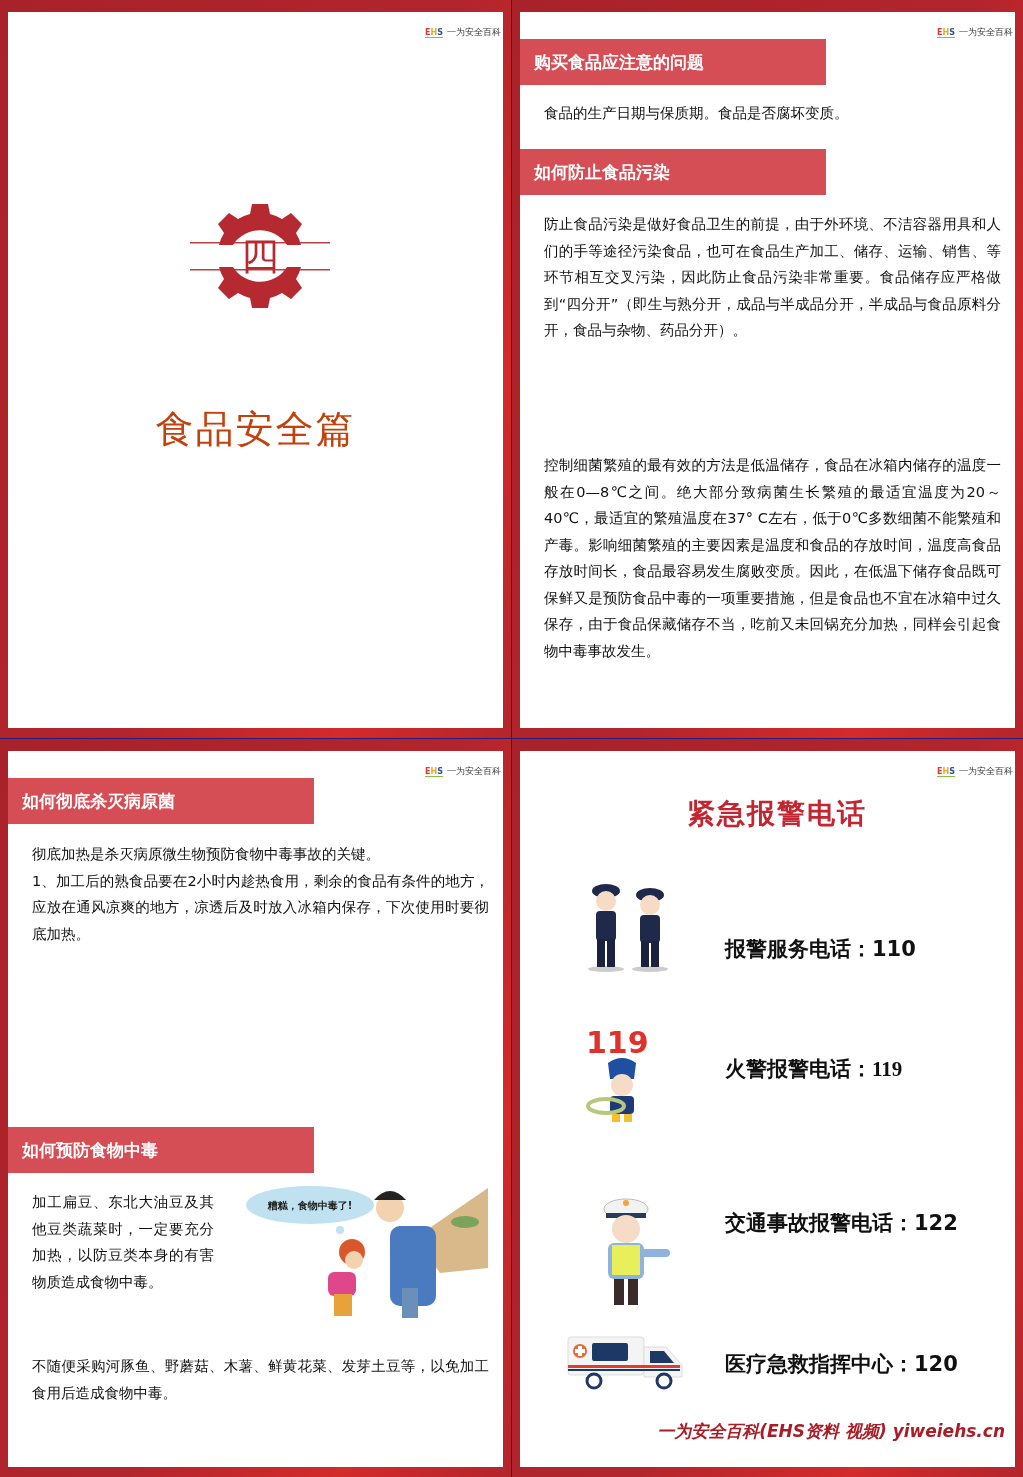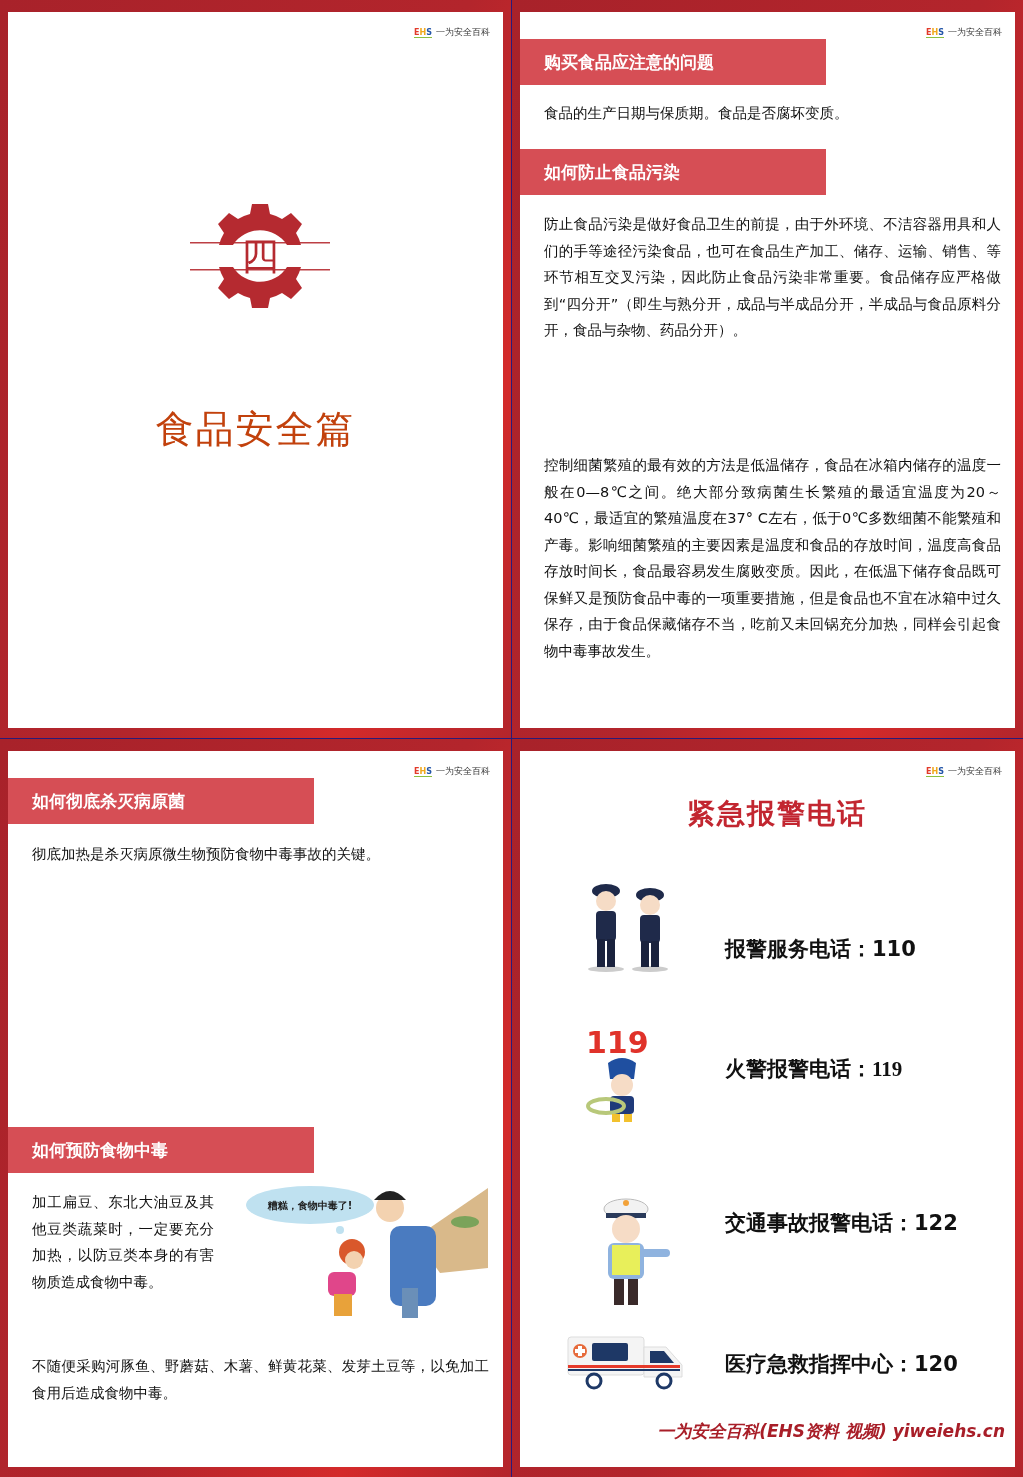--- a/index.html
+++ b/index.html
@@ -18,32 +18,32 @@
   .page .sheet {
     position:absolute; left:8px; top:12px; right:8px; bottom:10px;
     background:#fff;
   }
   #p1 { left:0; top:0; width:511px; height:738px; }
   #p2 { left:512px; top:0; width:511px; height:738px; }
   #p3 { left:0; top:739px; width:511px; height:738px; }
   #p4 { left:512px; top:739px; width:511px; height:738px; }
 
   .logo {
-    position:absolute; right:13px; top:14px; display:flex; align-items:center; gap:4px;
+    position:absolute; right:2px; top:14px; display:flex; align-items:center; gap:4px;
     font-size:9px; color:#333;
   }
   .logo .ehs { font-weight:bold; font-size:8px; letter-spacing:0; border-bottom:1px solid #8bbf3f; line-height:9px; }
   .logo .ehs .e { color:#e23a2a; }
   .logo .ehs .h { color:#f0a81c; }
   .logo .ehs .s { color:#2456a8; }
 
   .section-bar {
     position:absolute; left:0; height:46px; width:306px;
     background:#d64e55; color:#fff; font-weight:bold; font-size:17px;
-    display:flex; align-items:center; padding-left:24px; box-sizing:border-box;text-align:center;
+    display:flex; align-items:center; padding-left:14px; box-sizing:border-box;text-align:center;
   }
   .body-text {
     position:absolute; left:24px; right:14px; color:#111;
     font-size:14.5px; line-height:26.5px; text-align:justify;
   }
 
   
   .gear-wrap { position:absolute; left:172px; top:184px; width:160px; height:120px; }
   .cover-title {
     position:absolute; left:0; right:0; top:392px; text-align:center;
@@ -116,20 +116,21 @@
 <div class="page" id="p3">
   <div class="sheet">
     <div class="logo">
       <span class="ehs"><span class="e">E</span><span class="h">H</span><span class="s">S</span></span>
       <span>一为安全百科</span>
     </div>
 
     <div class="section-bar" style="top:27px;">如何彻底杀灭病原菌</div>
     <div class="body-text" style="top:90px;">
       <div>彻底加热是杀灭病原微生物预防食物中毒事故的关键。</div>
+      <div>1、加工后的熟食品要在2小时内趁热食用，剩余的食品有条件的地方，应放在通风凉爽的地方，凉透后及时放入冰箱内保存，下次使用时要彻底加热。</div>
     </div>
 
     <div class="section-bar" style="top:376px;">如何预防食物中毒</div>
     <div class="body-text" style="top:438px; right:auto; width:182px;">加工扁豆、东北大油豆及其他豆类蔬菜时，一定要充分加热，以防豆类本身的有害物质造成食物中毒。</div>
 
     <div class="cartoon">
       <svg width="248" height="140" viewBox="0 0 248 140">
         <polygon points="175,60 248,10 248,90 200,95" fill="#d9b98a"></polygon>
         <ellipse cx="225" cy="44" rx="14" ry="6" fill="#7ba35a"></ellipse>
         <ellipse cx="70" cy="27" rx="64" ry="19" fill="#bfe1f0"></ellipse>

